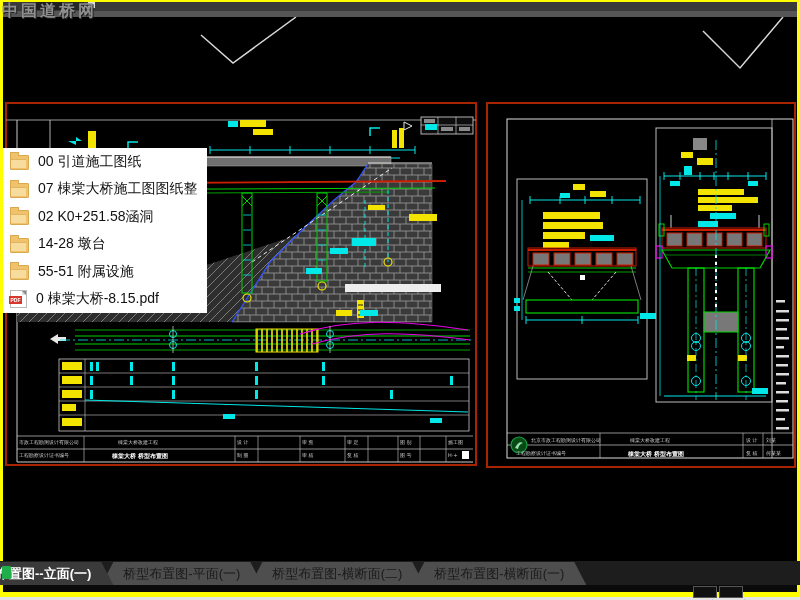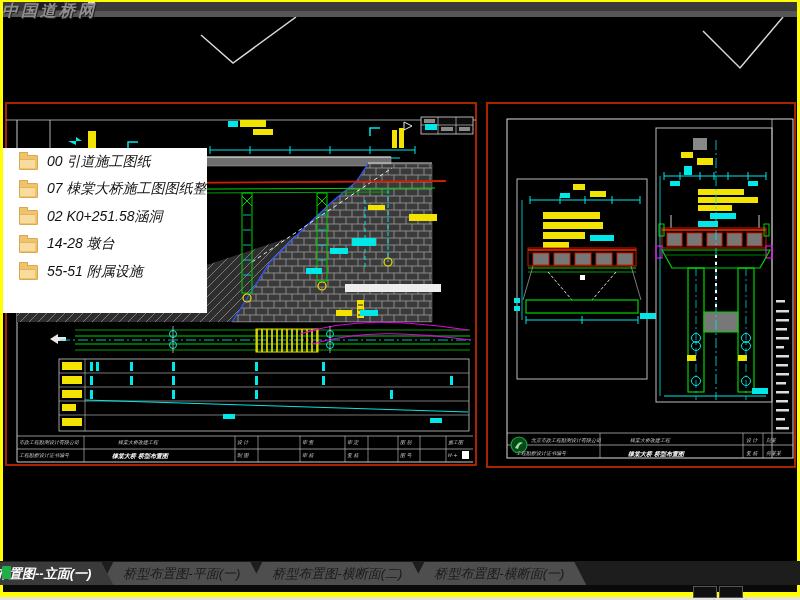--- a/index.html
+++ b/index.html
@@ -1,17 +1,17 @@
 <!DOCTYPE html>
 <html style="--frame-yellow: #ffff00; --sheet-red: #a82400; --line-red: #cc1f00; --cad-cyan: #00e8e8; --cad-yellow: #f2e400; --cad-green: #00a000; --cad-bright-green: #00d400; --cad-magenta: #e800e8; --cad-blue: #2b50ff; --cad-white: #e0e0e0; --hatch-gray: #9a9a9a; --deck-gray: #6f6f6f; --popup-bg: #ffffff; --popup-text: #111111; --folder-yellow: #efc26b; --tabbar-bg: #1d1d1d; --tab-active-bg: #3a3a3a; --tab-inactive-bg: #4e4e4e; --tab-active-text: #ffffff; --tab-inactive-text: #1a1a1a; --topbar-dark: #3a3a3a; --topbar-light: #565656; --watermark-gray: #8f8f8f;"><head>
 <meta charset="utf-8">
 <style>
   html,body{margin:0;padding:0;background:#000;}
   .screen{position:relative;width:800px;height:600px;background:#4c1d95;overflow:hidden;
-          font-family:"Liberation Sans","DejaVu Sans",sans-serif;font-style:italic;}
+          font-family:"Liberation Sans","DejaVu Sans",sans-serif;}
   
   .frame-top{position:absolute;left:0;top:0;width:800px;height:2px;background:var(--frame-yellow);z-index:9;}
   .frame-left{position:absolute;left:0;top:0;width:3px;height:597px;background:var(--frame-yellow);z-index:9;}
   .frame-right{position:absolute;right:0;top:0;width:3px;height:597px;background:var(--frame-yellow);z-index:9;}
   .frame-bottom{position:absolute;left:0;top:592px;width:800px;height:5px;background:var(--frame-yellow);z-index:9;}
   .frame-outer{position:absolute;left:0;top:597px;width:800px;height:3px;background:#e3e3e3;z-index:9;}
   
   .topbar-dark{position:absolute;left:0;top:2px;width:800px;height:9px;background:var(--topbar-dark);}
   .topbar-light{position:absolute;left:0;top:11px;width:800px;height:6px;background:var(--topbar-light);}
   .tb-frag-a{position:absolute;left:36px;top:2px;width:28px;height:8px;background:#1e1e1e;}
@@ -28,21 +28,21 @@
   .ln-red{stroke:var(--line-red);}  .sh-red{stroke:var(--sheet-red);}
   .cy{stroke:var(--cad-cyan);}      .cyf{fill:var(--cad-cyan);}
   .yw{stroke:var(--cad-yellow);}    .ywf{fill:var(--cad-yellow);}
   .gr{stroke:var(--cad-green);}     .grb{stroke:var(--cad-bright-green);}
   .mg{stroke:var(--cad-magenta);}   .bl{stroke:var(--cad-blue);}     .gy{stroke:#9a9a9a;}
   .tb-text{fill:#c8c8c8;font-size:5px;}
   .tb-text-b{fill:#ffffff;font-size:6px;font-weight:bold;}
   
   .file-popup{position:absolute;left:3px;top:148px;width:204px;height:165px;background:var(--popup-bg);
               z-index:8;overflow:hidden;}
-  .file-item{display:flex;align-items:center;height:27.5px;padding-left:16px;cursor:default;white-space:nowrap;}
+  .file-item{display:flex;align-items:center;height:27.5px;padding-left:7px;cursor:default;white-space:nowrap;}
   .file-item .label{font-size:14px;color:var(--popup-text);margin-left:9px;}
   .folder-icon{position:relative;width:17px;height:13px;background:var(--folder-yellow);
                border:1px solid #d8a94f;border-radius:1px;flex:0 0 auto;margin-top:2px;}
   .folder-icon:before{content:"";position:absolute;left:-1px;top:-4px;width:7px;height:3px;
                background:var(--folder-yellow);border:1px solid #d8a94f;border-bottom:none;border-radius:1px 1px 0 0;}
   .folder-icon:after{content:"";position:absolute;left:0;top:3px;width:15px;height:8px;
                background:#f7dc9e;border-top:1px solid #e0b55e;}
   .pdf-icon{position:relative;width:15px;height:16px;background:#fff;border:1px solid #b9b9b9;flex:0 0 auto;}
   .pdf-icon .band{position:absolute;left:-2px;top:5px;width:13px;height:8px;background:#d7372c;
                   color:#fff;font-size:5px;font-weight:bold;line-height:8px;text-align:center;}
@@ -391,20 +391,27 @@
       <span class="label">02 K0+251.58涵洞</span>
     </div>
     <div class="file-item">
       <span class="folder-icon"></span>
       <span class="label">14-28 墩台</span>
     </div>
     <div class="file-item">
       <span class="folder-icon"></span>
       <span class="label">55-51 附属设施</span>
     </div>
+    <div class="file-item">
+      <span class="pdf-icon">
+        <span class="fold"></span>
+        <span class="band">PDF</span>
+      </span>
+      <span class="label">0 棟棠大桥-8.15.pdf</span>
+    </div>
   </div>
 
   <div class="tabbar">
     <div class="tab active">桥型布置图--立面(一)</div>
     <div class="tab">桥型布置图-平面(一)</div>
     <div class="tab">桥型布置图-横断面(二)</div>
     <div class="tab">桥型布置图-横断面(一)</div>
   </div>
   <div class="watermark-bottom">www.cndaoqiao.com</div>
   <div class="below-tabs"></div>

